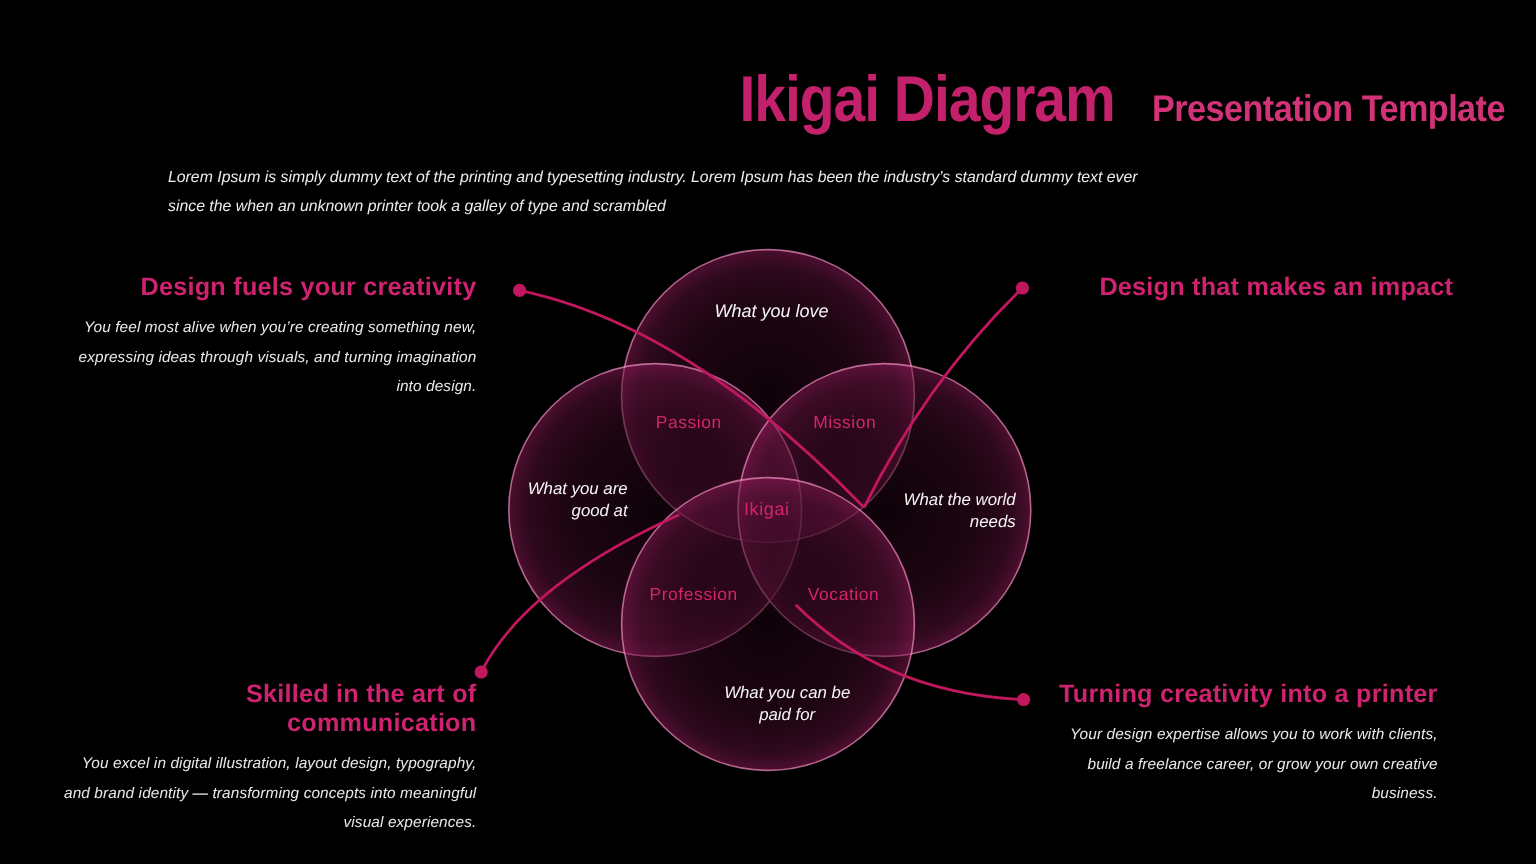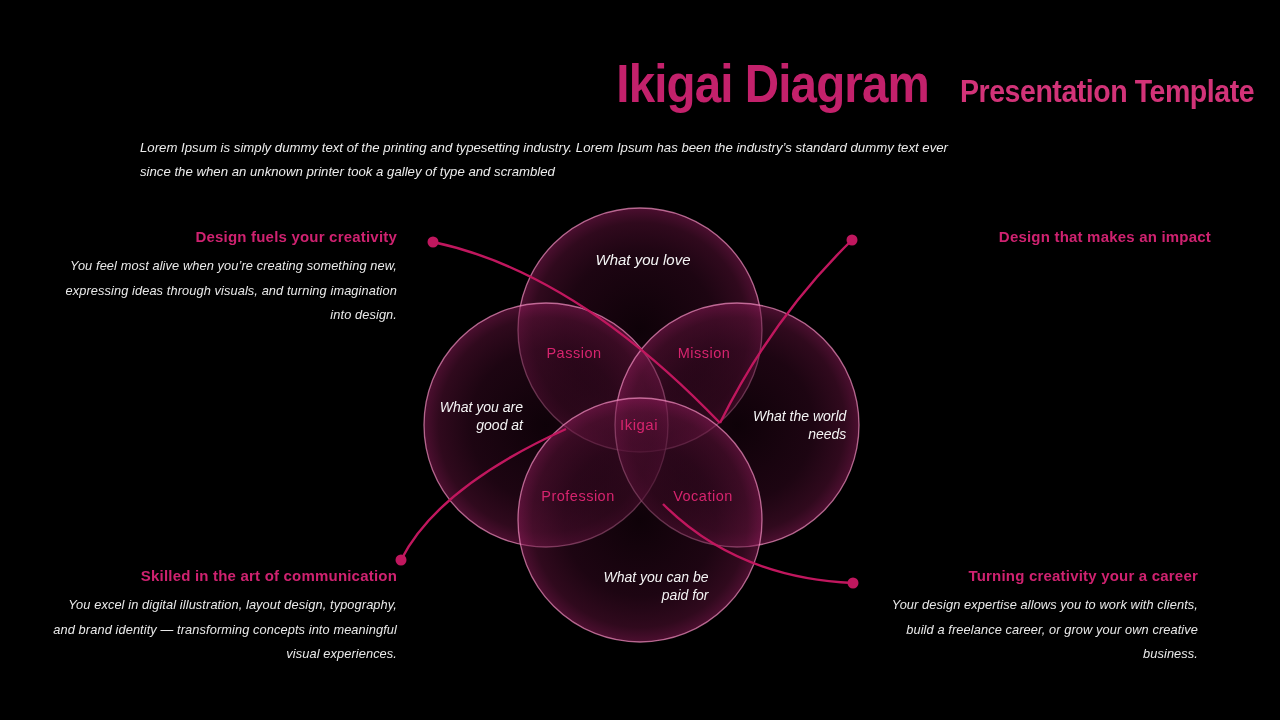--- a/index.html
+++ b/index.html
@@ -10,26 +10,26 @@
   .title-main{font-size:54px;font-weight:bold;color:#c3216b;letter-spacing:-1px;
               display:inline-block;transform:scaleX(.88);transform-origin:center;}
   .title-sub{font-size:31px;font-weight:600;color:#d23378;letter-spacing:-0.5px;margin-left:10px;
              display:inline-block;transform:scaleX(.92);transform-origin:left center;}
   .subtitle{position:absolute;top:136px;left:140px;width:1000px;text-align:left;
             color:#ececec;font-style:italic;font-size:13.2px;line-height:24px;}
   
   .venn-svg{position:absolute;left:0;top:0;pointer-events:none;}
   
   .circle-label{position:absolute;color:#f4f4f4;font-style:italic;font-size:14px;line-height:17.5px;}
-  .centered{transform:translateX(-50%);text-align:right;white-space:nowrap;}
+  .centered{transform:translateX(-50%);text-align:center;white-space:nowrap;}
   .zone-label{position:absolute;transform:translateX(-50%);color:#d6246e;font-weight:normal;
               font-size:14.5px;letter-spacing:.5px;white-space:nowrap;}
   
   .callout{position:absolute;}
-  .callout .h{color:#cf2270;font-weight:bold;font-size:15px;letter-spacing:.2px;}
+  .callout .h{color:#cf2270;font-weight:bold;font-size:21px;letter-spacing:.2px;}
   .callout .p{margin-top:9px;color:#e9e9e9;font-style:italic;font-size:12.8px;
               line-height:24.5px;letter-spacing:.1px;}
   .align-r{text-align:right;}
   .align-l{text-align:right;}
 </style>
 </head>
 <body>
 
 <div class="slide">
 
@@ -98,17 +98,17 @@
   <div class="callout align-l" style="left:878px;top:228px;width:333px;">
     <div class="h">Design that makes an impact</div>
   </div>
 
   <div class="callout align-r" style="left:52px;top:567px;width:345px;">
     <div class="h">Skilled in the art of communication</div>
     <div class="p">You excel in digital illustration, layout design, typography, and brand identity — transforming concepts into meaningful visual experiences.</div>
   </div>
 
   <div class="callout align-l" style="left:878px;top:567px;width:320px;">
-    <div class="h">Turning creativity your a career</div>
+    <div class="h">Turning creativity into a printer</div>
     <div class="p">Your design expertise allows you to work with clients, build a freelance career, or grow your own creative business.</div>
   </div>
 
 </div>
 
 </body></html>

